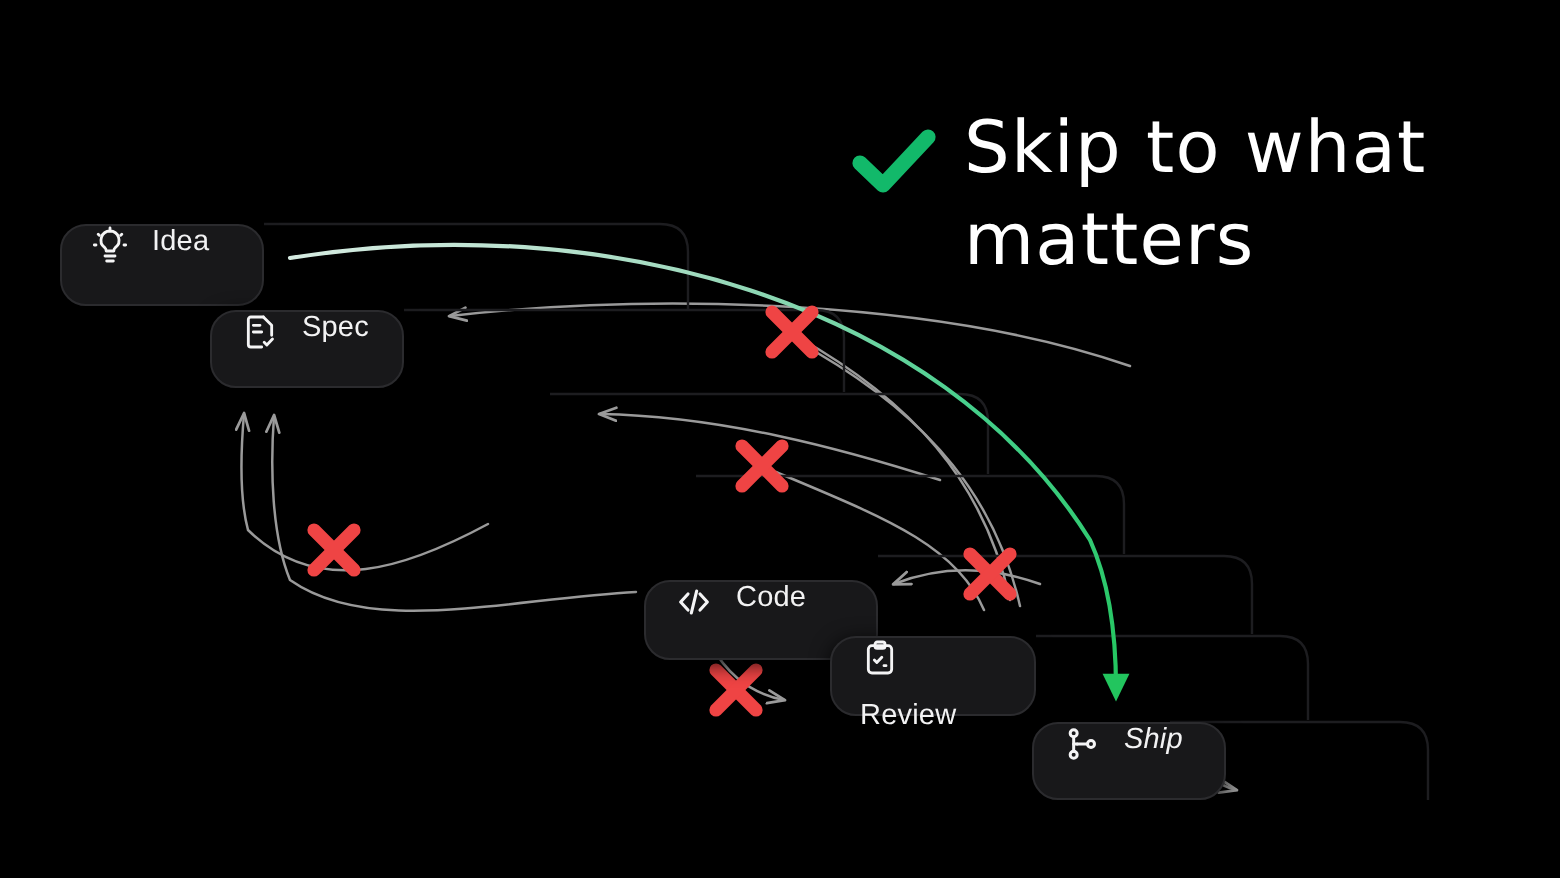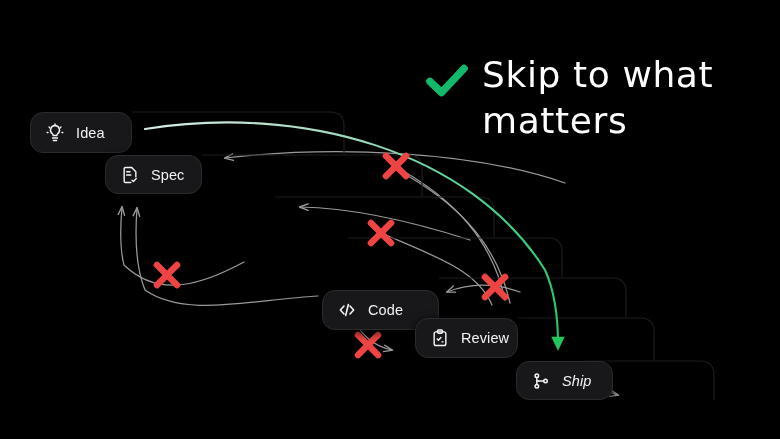--- a/index.html
+++ b/index.html
@@ -20,21 +20,21 @@
   #edges {
     position: absolute;
     left: 0;
     top: 0;
     width: 780px;
     height: 439px;
   }
   .chip {
     position: absolute;
     display: flex;
-    align-items: center;
+    align-items: flex-start;
     gap: 11px;
     box-sizing: border-box;
     padding: 0 17px 0 14px;
     border-radius: 13px;
     background: #18181a;
     border: 1px solid #2b2b2e;
     box-shadow: 0 2px 10px rgba(0,0,0,0.85);
     z-index: 5;
   }
   .chip-icon {
@@ -186,21 +186,21 @@
     <span class="chip-icon">
       <svg viewBox="0 0 24 24" fill="none" stroke="currentColor" stroke-width="1.9" stroke-linecap="round" stroke-linejoin="round">
         <path d="M8.4 7.2L4 12l4.4 4.8"></path>
         <path d="M15.6 7.2L20 12l-4.4 4.8"></path>
         <path d="M13.6 5.4l-3.2 13.2"></path>
       </svg>
     </span>
     <span class="chip-label">Code</span>
   </div>
 
-  <div class="chip" style="left:415px; top:318px; width:103px; height:40px;">
+  <div class="chip" style="left:415px; top:318px; width:103px; height:40px;flex-direction:column;">
     <span class="chip-icon">
       <svg viewBox="0 0 24 24" fill="none" stroke="currentColor" stroke-width="1.7" stroke-linecap="round" stroke-linejoin="round">
         <rect x="5" y="4.6" width="14" height="16.4" rx="2.2"></rect>
         <rect x="9" y="2.4" width="6" height="3.8" rx="1.3"></rect>
         <path d="M8.6 13.2l1.5 1.5 3-3.2"></path>
         <path d="M14.4 16.6h1.2"></path>
       </svg>
     </span>
     <span class="chip-label">Review</span>
   </div>

